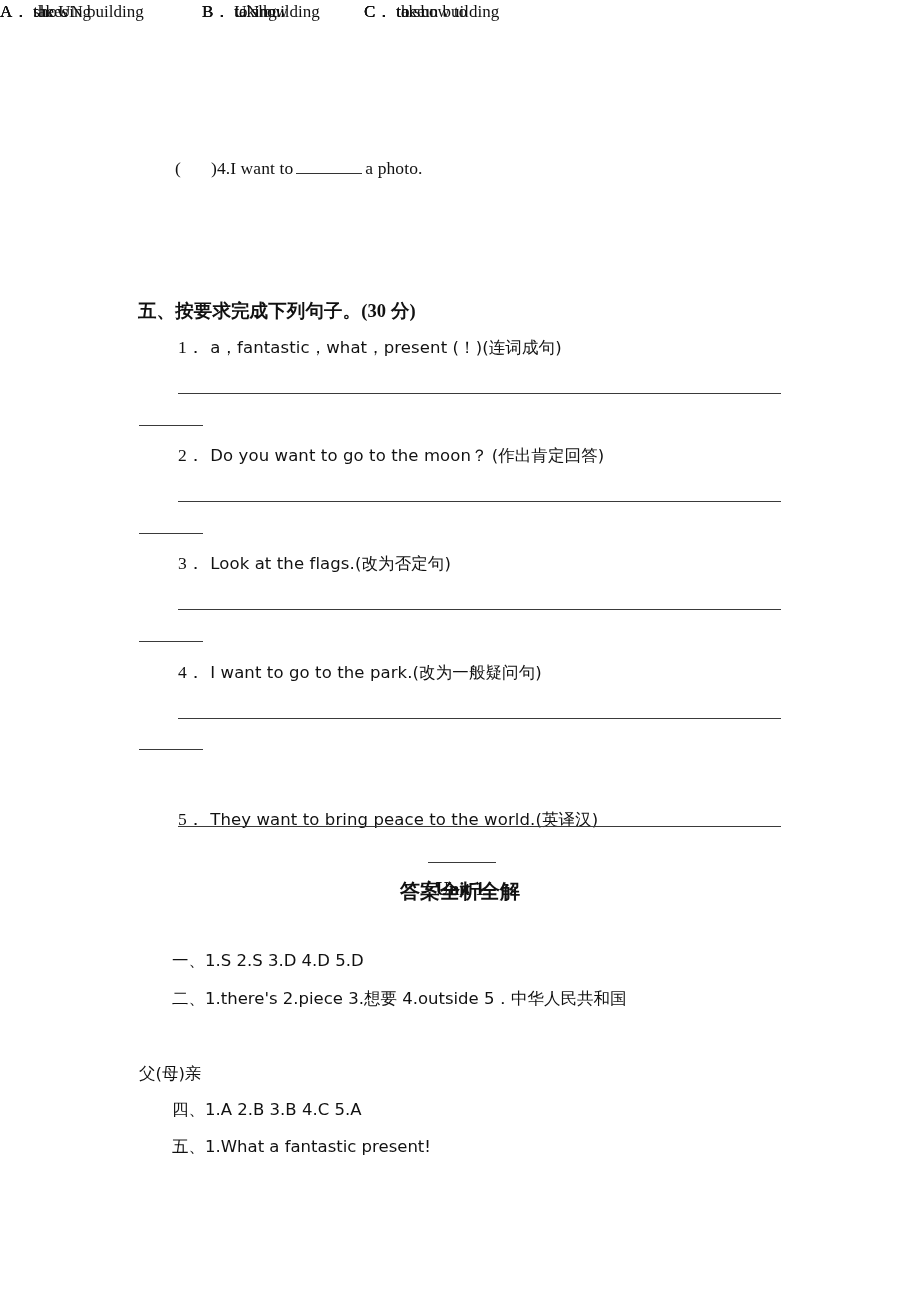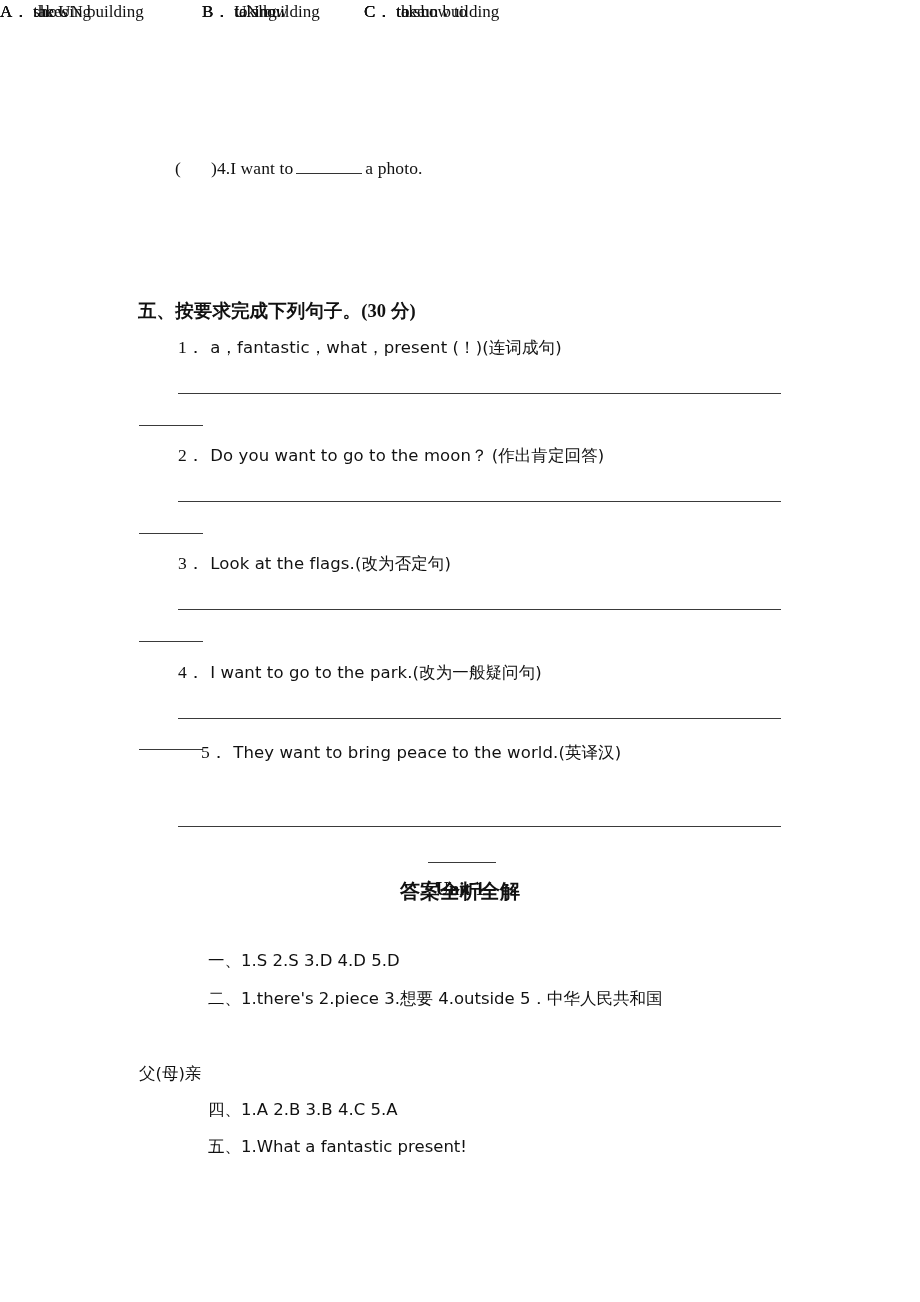--- a/index.html
+++ b/index.html
@@ -104,21 +104,20 @@
     text-align: center;
     font-family: "Liberation Serif", "DejaVu Serif", serif;
     font-weight: 700;
     font-size: 18.5px;
   }
   .key-line {
     position: absolute;
     left: 172px;
     font-size: 17.5px;
     white-space: nowrap;
-    margin-left: 36px;
   }
   .key-line .zh,
   .key-wrap .zh {
     font-family: "DejaVu Sans", "Liberation Sans", sans-serif;
     font-size: 16.5px;
   }
   .key-wrap {
     position: absolute;
     left: 139px;
     font-family: "DejaVu Sans", "Liberation Sans", sans-serif;
@@ -194,21 +193,21 @@
   </div>
   <div class="rule rule-long" style="top:609px;"></div>
   <div class="rule rule-short" style="top:641px;"></div>
 
   <div class="row q-item" style="top:664px;">
     <span class="num">4</span><span class="zh" style="margin-left:6px;">I want to go to the park.</span><span class="zh">(改为一般疑问句)</span>
   </div>
   <div class="rule rule-long" style="top:718px;"></div>
   <div class="rule rule-short" style="top:749px;"></div>
 
-  <div class="row q-item" style="top:744px;margin-left:23px;">
+  <div class="row q-item" style="top:811px;">
     <span class="num">5</span><span class="zh" style="margin-left:6px;">They want to bring peace to the world.</span><span class="zh">(英译汉)</span>
   </div>
   <div class="rule rule-long" style="top:826px;"></div>
 
   <div class="key-sep" style="top:862px;"></div>
 
   <div class="key-title" style="top:878px;">答案全析全解</div>
   <div class="key-unit" style="top:879px;">Unit 1</div>
 
   <div class="key-line" style="top:950px;">

